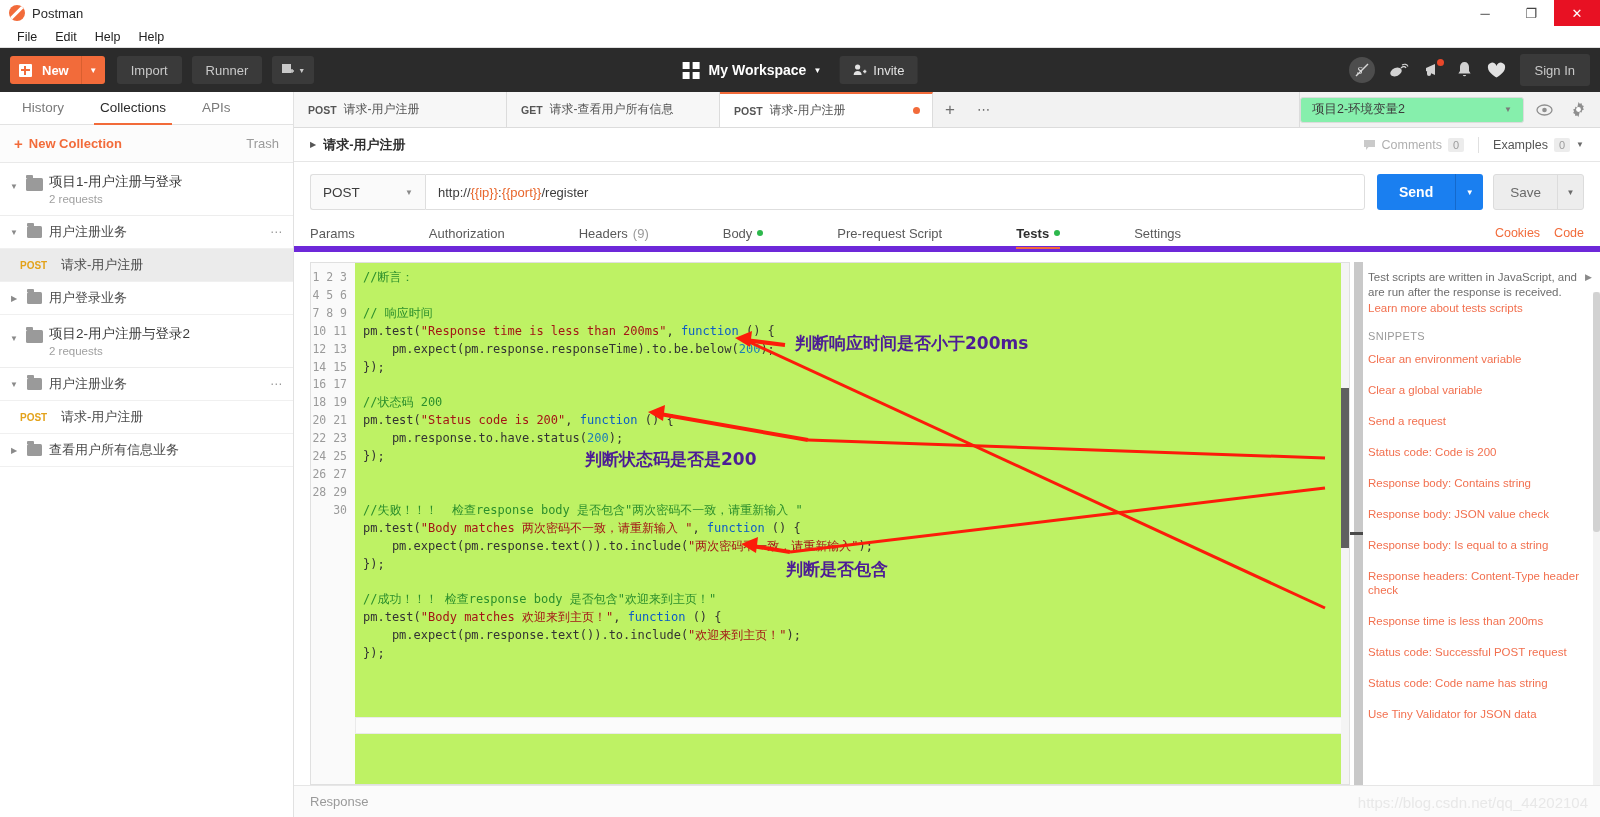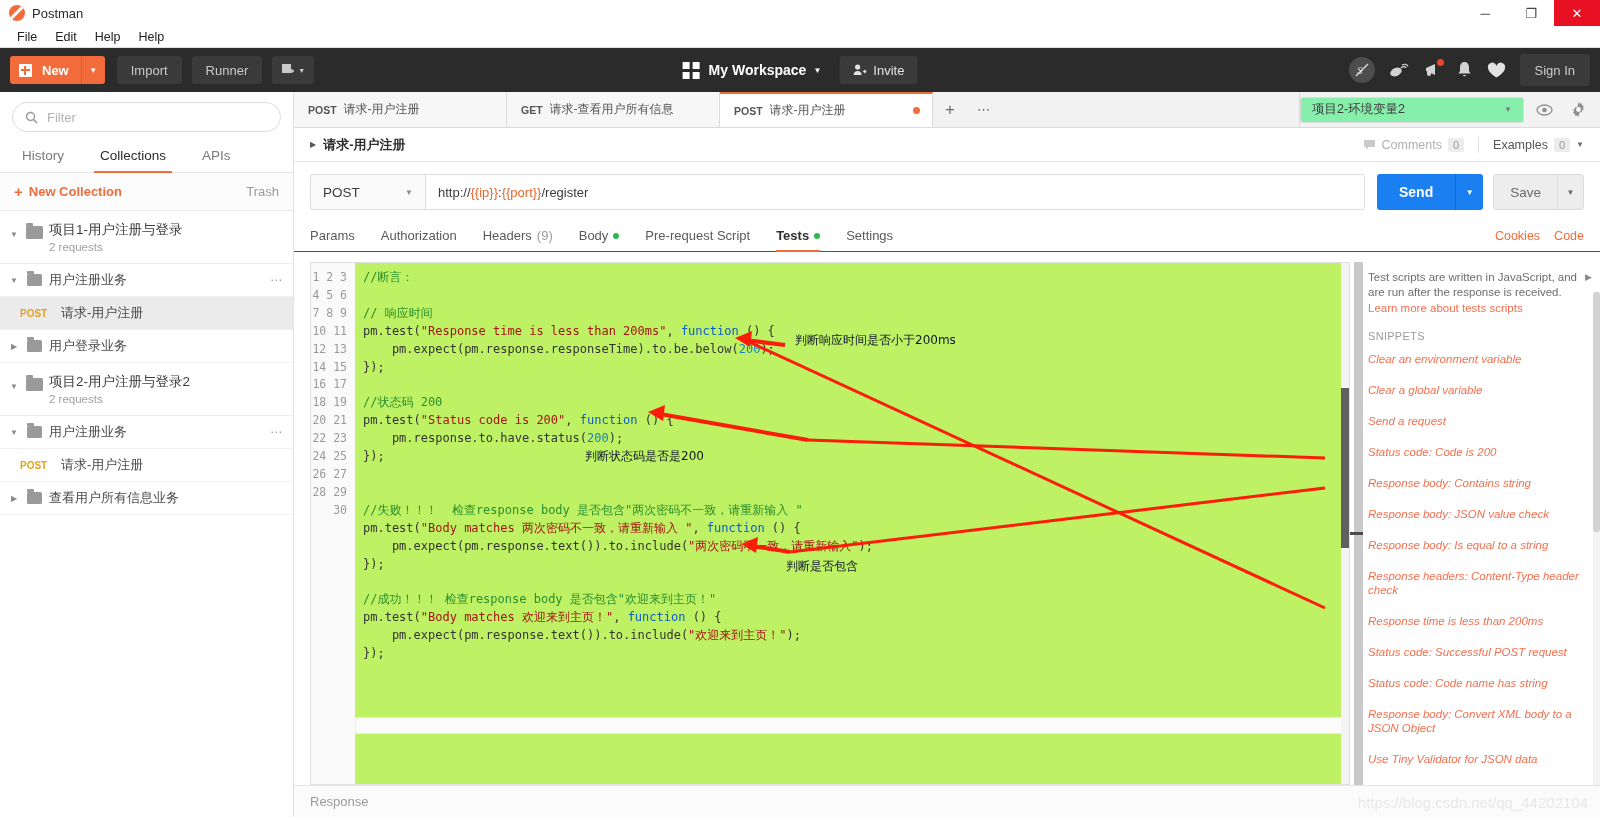--- a/index.html
+++ b/index.html
@@ -210,21 +210,21 @@
   }
   .btn-send .lbl { padding: 0 22px; font-size: 14px; font-weight: bold; }
   .btn-send .caret { width: 28px; height: 36px; display: flex; align-items: center; justify-content: center; border-left: 1px solid #1469cc; font-size: 8px; }
   .btn-save {
     margin-left: 10px; height: 36px; background: #ededed; border: 1px solid #dcdcdc; color: #6a6a6a;
     border-radius: 3px; display: flex; align-items: center; overflow: hidden;
   }
   .btn-save .lbl { padding: 0 16px; font-size: 13.5px; }
   .btn-save .caret { width: 26px; height: 34px; display: flex; align-items: center; justify-content: center; border-left: 1px solid #dcdcdc; font-size: 8px; }
 
-  .reqtabs { display: flex; align-items: center; padding: 0 16px; border-bottom: 1px solid #6d28d9; height: 32px; }
+  .reqtabs { display: flex; align-items: center; padding: 0 16px; border-bottom: 6px solid #6d28d9; height: 32px; gap: 48px; }
   .rq { font-size: 13px; color: #5a5a5a; margin-right: 26px; position: relative; height: 32px; display: flex; align-items: center; gap: 5px; }
   .rq.active { color: #2f2f2f; font-weight: 600; }
   .rq.active::after { content: ""; position: absolute; bottom: 0; left: 0; right: 0; height: 2px; background: #f26b3a; }
   .grn-dot { width: 6px; height: 6px; border-radius: 50%; background: #2db84c; display: inline-block; }
   .muted-num { color: #9a9a9a; }
   .rq-right { margin-left: auto; display: flex; gap: 14px; }
   .rq-right span { color: #f26b3a; font-size: 12.5px; }
 
   
   .editor-area { flex: 1; display: flex; min-height: 0; padding: 10px 0 0 16px; }
@@ -252,37 +252,37 @@
   .vscroll .thumb { position: absolute; top: 125px; left: 0; width: 8px; height: 160px; background: #2f2f2f; opacity: .75; }
 
   
   .snippets {
     width: 250px; flex-shrink: 0; padding: 8px 10px 0 18px; position: relative;
     overflow: hidden; border-left: 0;
   }
   .snip-intro { font-size: 11.5px; color: #6d6d6d; line-height: 15px; }
   .snip-link { color: #f2704f; font-size: 11.5px; display: block; margin-top: 2px; }
   .snip-head { font-size: 11px; color: #9a9a9a; margin: 16px 0 10px 0; letter-spacing: .3px; }
-  .snip { color: #f2704f; font-size: 11.5px; margin-bottom: 17px; line-height: 14px; font-style: italic; }
+  .snip { color: #f2704f; font-size: 11.5px; margin-bottom: 17px; line-height: 14px; }
   .snip-arrow { position: absolute; right: 8px; top: 10px; color: #8a8a8a; font-size: 9px; }
   .snip-scroll { position: absolute; right: 0; top: 30px; bottom: 0; width: 7px; background: #f3f3f3; }
   .snip-scroll .thumb { position: absolute; top: 0; width: 7px; height: 240px; background: #d2d2d2; border-radius: 3px; }
   .snip-gutter { position: absolute; left: 4px; top: 0; width: 9px; height: 100%; background: #c9c9c9; }
   .snip-gutter .mark { position: absolute; left: -4px; top: 270px; width: 13px; height: 3px; background: #4a4a4a; }
 
   
   .respbar {
     height: 32px; border-top: 1px solid #e6e6e6; display: flex; align-items: center;
     padding-left: 16px; color: #9a9a9a; font-size: 13px; background: #fbfbfb;
   }
 
   
   .overlay { position: absolute; left: 0; top: 0; width: 1600px; height: 817px; pointer-events: none; }
   .anno {
-    position: absolute; color: #0f172a; font-size: 12px; font-weight: 400; white-space: nowrap;
+    position: absolute; color: #4c1d95; font-size: 17px; font-weight: 700; white-space: nowrap;
     font-family: "DejaVu Sans", "Liberation Sans", sans-serif;
   }
   .watermark {
     position: absolute; right: 12px; bottom: 6px; color: #e8e8e8; font-size: 15px;
     font-family: "Liberation Sans", sans-serif;
   }
 </style>
 </head>
 <body>
 
@@ -372,29 +372,20 @@
           <path d="M9.5 15.5S1 10.4 1 5.9A4.3 4.3 0 019.5 4 4.3 4.3 0 0118 5.9c0 4.5-8.5 9.6-8.5 9.6z" fill="#e2e2e2"></path>
         </svg>
     </div>
     <div class="btn-signin">Sign In</div>
   </div>
 </div>
 
 <div class="body-wrap">
 
   <div class="sidebar">
-    <div class="filter-box">
-      <div class="filter-input">
-        <svg width="13" height="13" viewBox="0 0 13 13">
-            <circle cx="5.5" cy="5.5" r="4" stroke="#9a9a9a" stroke-width="1.4" fill="none"></circle>
-            <line x1="8.6" y1="8.6" x2="12" y2="12" stroke="#9a9a9a" stroke-width="1.5"></line>
-          </svg>
-        <span class="ph">Filter</span>
-      </div>
-    </div>
 
     <div class="side-tabs">
       <div class="side-tab">History</div>
       <div class="side-tab active">Collections</div>
       <div class="side-tab">APIs</div>
     </div>
 
     <div class="collection-bar">
       <div class="new-coll">
         <span style="font-size:15px;">+</span>
@@ -637,21 +628,20 @@
             <div class="snip">Clear a global variable</div>
             <div class="snip">Send a request</div>
             <div class="snip">Status code: Code is 200</div>
             <div class="snip">Response body: Contains string</div>
             <div class="snip">Response body: JSON value check</div>
             <div class="snip">Response body: Is equal to a string</div>
             <div class="snip">Response headers: Content-Type header check</div>
             <div class="snip">Response time is less than 200ms</div>
             <div class="snip">Status code: Successful POST request</div>
             <div class="snip">Status code: Code name has string</div>
-            <div class="snip">Response body: Convert XML body to a JSON Object</div>
             <div class="snip">Use Tiny Validator for JSON data</div>
           </div>
         <div class="snip-scroll">
             <div class="thumb"></div>
           </div>
       </div>
     </div>
 
     <div class="respbar">
       <span>Response</span>

